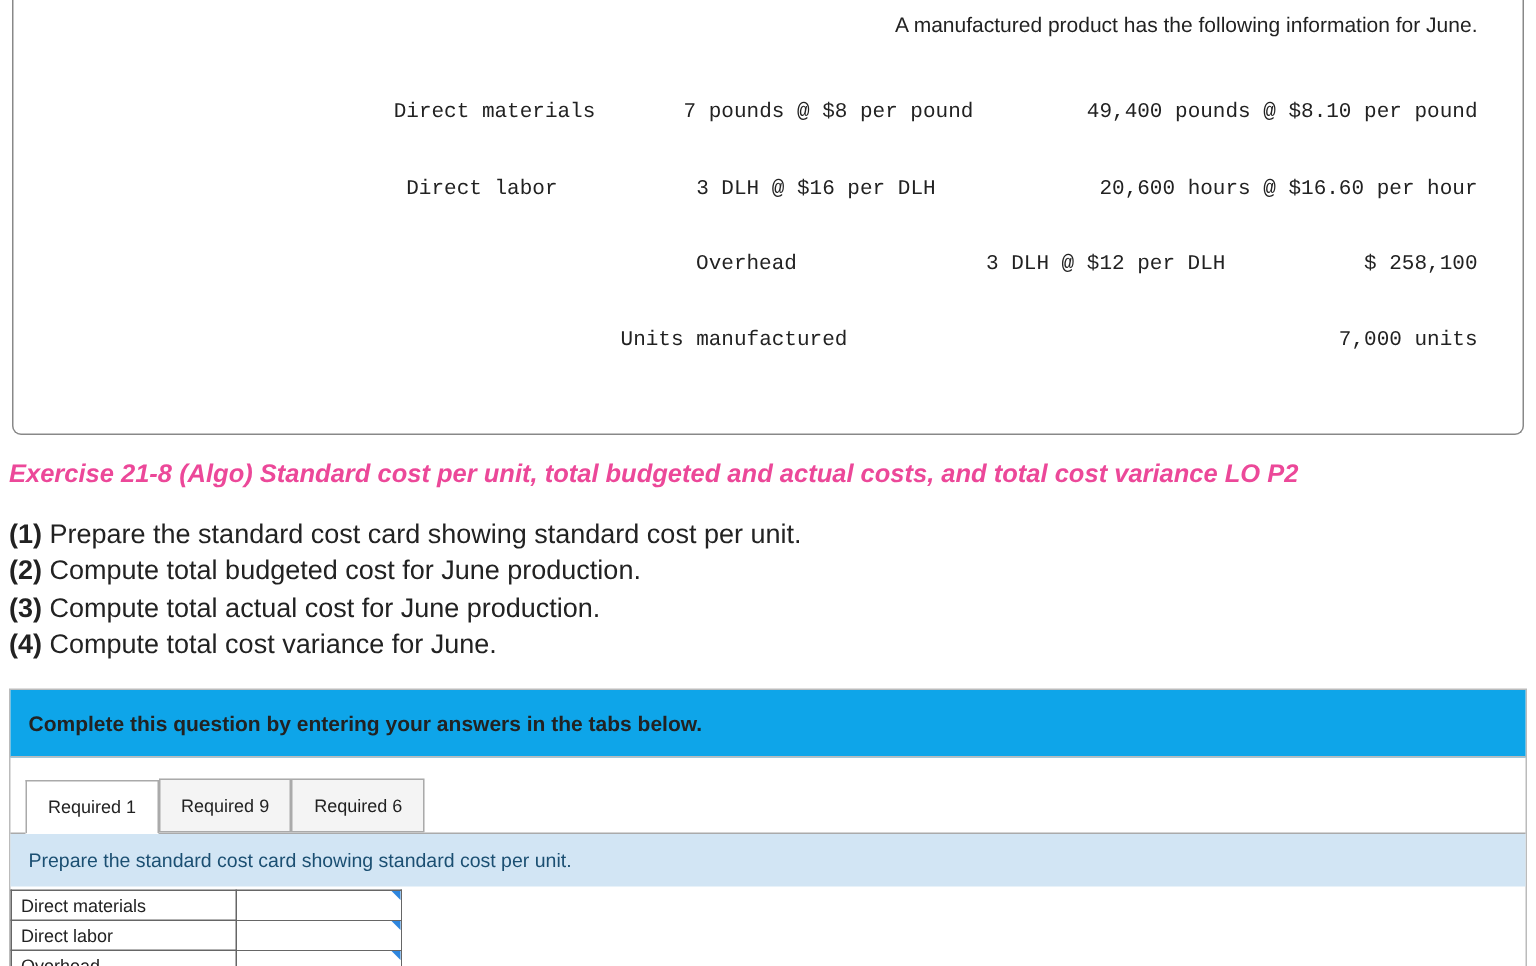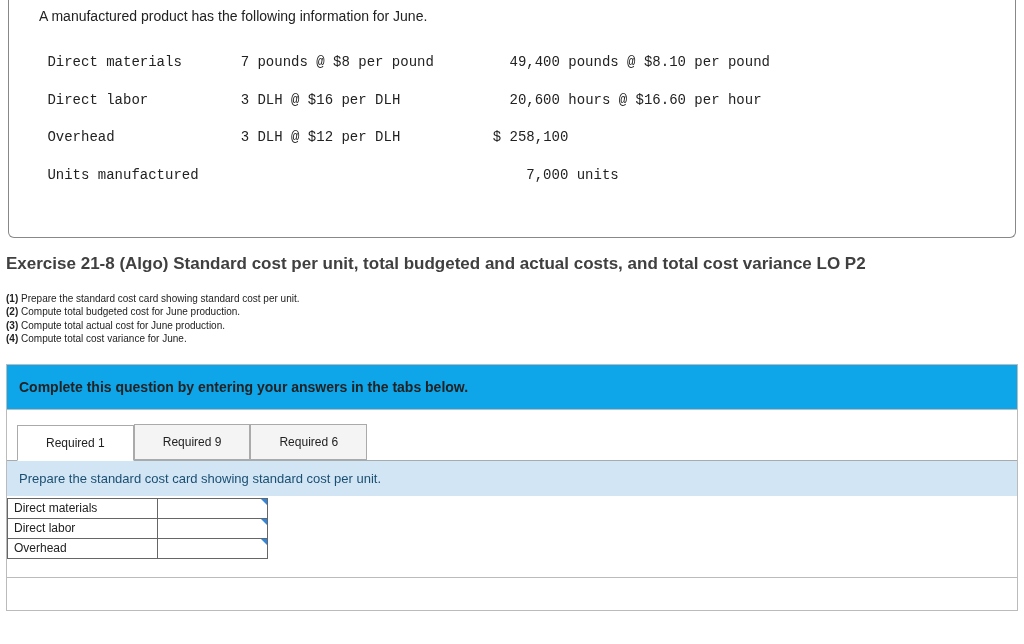--- a/index.html
+++ b/index.html
@@ -9,58 +9,60 @@
   color: #222;
   background: #fff;
   width: 1024px;
 }
 .info-box {
   border: 1px solid #888;
   border-top: none;
   border-radius: 0 0 6px 6px;
   margin: 0 8px 16px 8px;
   padding: 8px 30px 14px 30px;
+  text-align: right;
 }
 .intro-line { margin-bottom: 10px; font-size: 14px; }
 .mono-table {
   font-family: "Courier New", monospace;
   font-size: 14px;
   white-space: pre;
   line-height: 1.35;
 }
 .hdr-row { background: #e8e8e8; display: inline-block; min-width: 760px; }
-.data-row { display: block; }
+.data-row { display: block; margin-top: 13px; }
 h2.exercise-title {
   font-family: Arial, sans-serif;
   font-weight: bold;
   font-size: 17px;
-  color: #404040;
+  color: #ec4899;
   margin: 0 6px 18px 6px;
+  font-style: italic;
 }
-.tasks { margin: 0 6px 18px 6px; font-size: 10px; line-height: 1.35; }
+.tasks { margin: 0 6px 18px 6px; font-size: 18px; line-height: 1.35; }
 .tasks b { font-weight: bold; }
 .tabs-panel { border: 1px solid #bbb; margin: 0 6px 6px 6px; }
 .instr-bar {
   background: #0ea5e9;
   padding: 14px 12px;
   font-weight: bold;
   font-size: 14px;
   border-bottom: 1px solid #bbb;
 }
 .tab-strip {
   display: flex;
   align-items: flex-end;
   padding: 14px 10px 0 10px;
   gap: 0;
 }
 .tab {
   border: 1px solid #aaa;
   border-bottom: 1px solid #aaa;
   background: #f4f4f4;
-  padding: 10px 28px;
+  padding: 10px 14px;
   font-size: 12px;
   cursor: pointer;
 }
 .tab.active {
   background: #fff;
   border-bottom: 1px solid #fff;
   position: relative;
   top: 1px;
 }
 .tab-separator { height: 1px; background: #aaa; margin: 0; }

